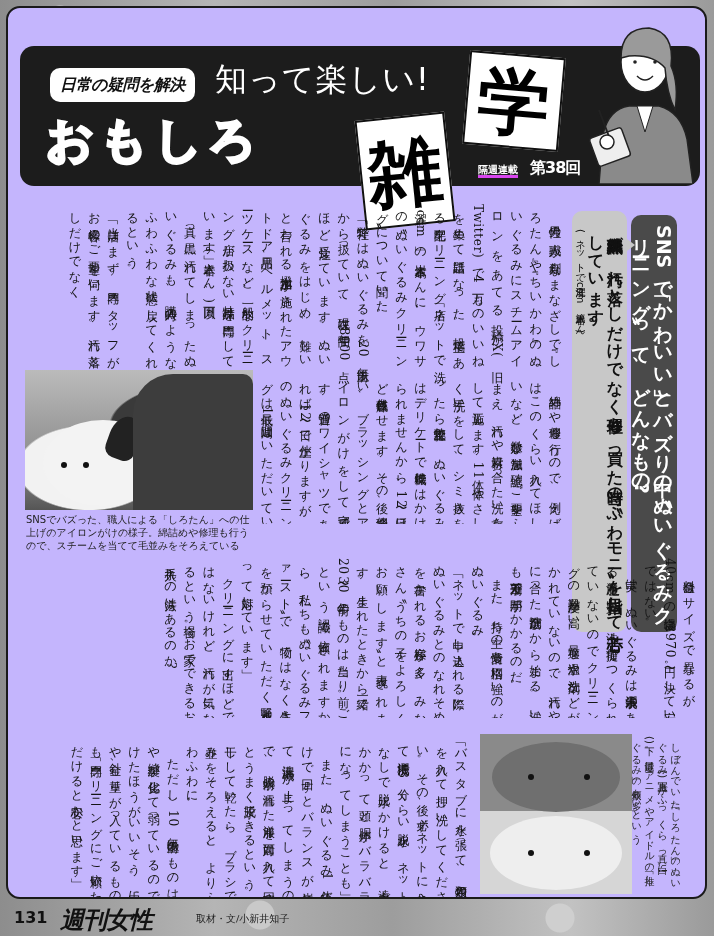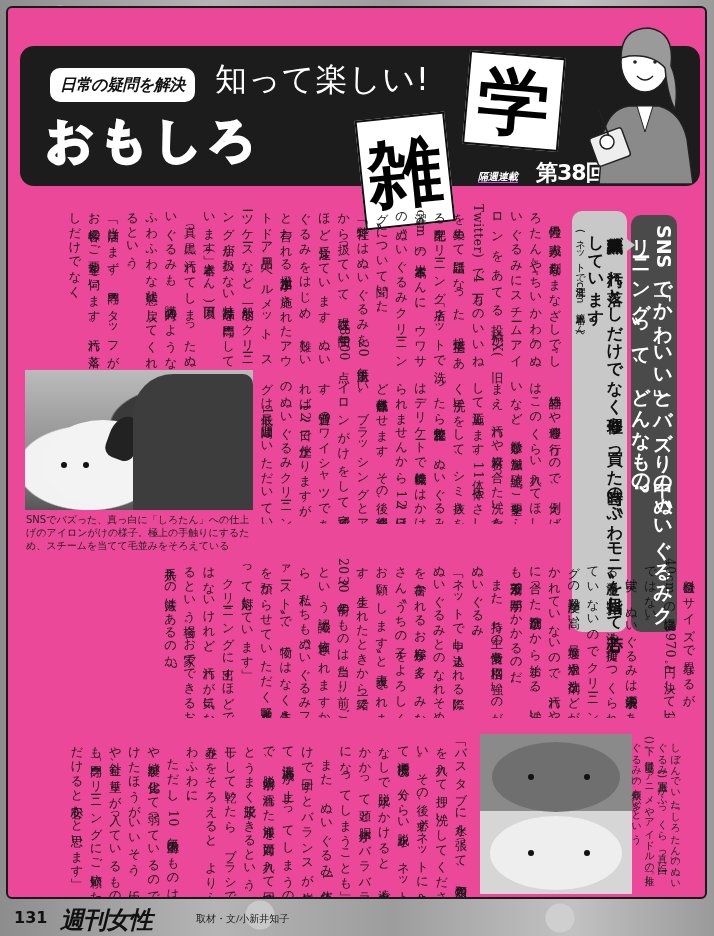--- a/index.html
+++ b/index.html
@@ -13,21 +13,21 @@
   .bg {
     position: absolute; inset: 0;
     background:
       radial-gradient(circle at 60px 20px, #c4c4c4 14px, transparent 15px),
       radial-gradient(circle at 260px 915px, #c9c9c9 14px, transparent 15px),
       radial-gradient(circle at 560px 918px, #cfcfcf 14px, transparent 15px),
       linear-gradient(90deg, #8d8d8d 0%, #b5b5b5 30%, #9d9d9d 55%, #c2c2c2 80%, #9a9a9a 100%);
   }
   .page {
     position: absolute; left: 6px; top: 6px; width: 701px; height: 893px;
-    background: #ec4899; border: 2px solid #1a1a1a; border-radius: 6px;
+    background: #c4b5fd; border: 2px solid #1a1a1a; border-radius: 14px;
     overflow: hidden;
   }
   
   .banner {
     position: absolute; left: 12px; top: 38px; width: 680px; height: 140px;
     background: #1c1c1c; border-radius: 14px;
   }
   .tag-pill {
     position: absolute; left: 30px; top: 22px; height: 34px; padding: 0 10px;
     background: #fff; color: #111; border-radius: 10px;
@@ -51,22 +51,22 @@
     position: absolute; background: #fff; color: #000;
     font-family: "DejaVu Sans", sans-serif; font-weight: bold; text-align: center;
     border: 2px solid #111;
   }
   .kanji-zatsu { left: 340px; top: 70px; width: 90px; height: 110px; font-size: 74px; line-height: 108px; transform: rotate(-6deg); }
   .kanji-gaku  { left: 446px; top: 8px;  width: 96px; height: 94px; font-size: 72px; line-height: 92px; transform: rotate(5deg); }
   .series {
     position: absolute; left: 458px; top: 112px; color: #fff;
     font-family: "DejaVu Sans", sans-serif; font-weight: bold; white-space: nowrap;
   }
-  .series .small { font-size: 10px; border-bottom: 1px solid #d946ef; margin-right: 18px; font-style: italic; }
-  .series .big { font-size: 22px; letter-spacing: -1px; }
+  .series .small { font-size: 10px; border-bottom: 3px solid #d946ef; margin-right: 12px; }
+  .series .big { font-size: 16px; letter-spacing: -1px; }
 
   
   .illus { position: absolute; right: 6px; top: 6px; width: 140px; height: 170px; }
 
   
   .vert { writing-mode: vertical-rl; text-orientation: mixed; }
   .subhead-dark {
     position: absolute; left: 623px; top: 207px; width: 46px; height: 417px;
     background: #4a4a4a; color: #fff; border-radius: 10px;
     font-family: "DejaVu Sans", sans-serif; font-weight: bold; font-size: 19px; line-height: 22px;
@@ -162,21 +162,21 @@
     <p>「当店はまず、専門スタッフがお客様のご要望を伺います。汚れ落としだけでなく、</p>
   </div>
 
   <div class="photo photo1">
     <div class="seal" style="left:18px; top:50px; width:120px; height:86px; background:#f3f3f3;"></div>
     <div class="eye" style="left:36px; top:92px;"></div>
     <div class="eye" style="left:58px; top:92px;"></div>
     <div style="position:absolute; left:84px; top:46px; width:30px; height:44px; background:#222; border-radius:50% 50% 10px 10px; transform:rotate(20deg);"></div>
     <div style="position:absolute; left:108px; top:4px; width:120px; height:136px; background:#3d3d3d; border-radius:40px 10px 0 0;"></div>
   </div>
-  <div class="caption caption1">SNSでバズった、真っ白に「しろたん」への仕上げのアイロンがけの様子。極上の手触りにするため、スチームを当てて毛並みをそろえている</div>
+  <div class="caption caption1">SNSでバズった、職人による「しろたん」への仕上げのアイロンがけの様子。綿詰めや修理も行うので、スチームを当てて毛並みをそろえている</div>
 
   <div class="col vert" style="left: 250px; top: 366px; width: 306px; height: 150px; overflow: hidden;">
     <p>綿詰めや修理も行うので、例えば綿はこのくらい入れてほしいなど、微妙な加減を確認。ご要望をふまえ、汚れや素材に合った洗い方を計画して施工します。1体1体やさしく手洗いをして、シミ抜きを行ったら乾燥工程へ。ぬいぐるみはデリケートで乾燥機にはかけられませんから、1〜2日ほど自然乾燥させます。その後、修理を行い、ブラッシングとアイロンがけをして完成です。普通のワイシャツであれば1〜2日で仕上がりますが、当店のぬいぐるみクリーニングは最低1週間はいただいています」</p>
   </div>
 
   <div class="col vert" style="left: 6px; top: 550px; width: 684px; height: 160px; overflow: hidden;">
     <p>料金はサイズで異なるが、全長40cmの場合は2970円〜。決して安い金額ではない。</p>
     <p>実は、ぬいぐるみは洗濯表示のある洋服と違い、洗う前提でつくられていないのでクリーニングの難易度が高い。最適な水温や洗剤などが書かれていないので、汚れや素材に合った洗剤選びから始まる。洗い方も千差万別で手間がかかるのだ。</p>
     <p>また、持ち主の愛情も格別に強いのがぬいぐるみ。</p>
     <p>「ネットで申し込まれる際に、ぬいぐるみとのなれそめを書かれるお客様が多く、みなさん〝うちの子をよろしくお願いします〟と表現されます。生まれたときから一緒で、20〜30年前のものは当たり前。ご家族という認識で依頼されますから、私たちも〝ぬいぐるみファースト〟で、物ではなく生き物を預からせていただく緊張感を持って対応しています」</p>

